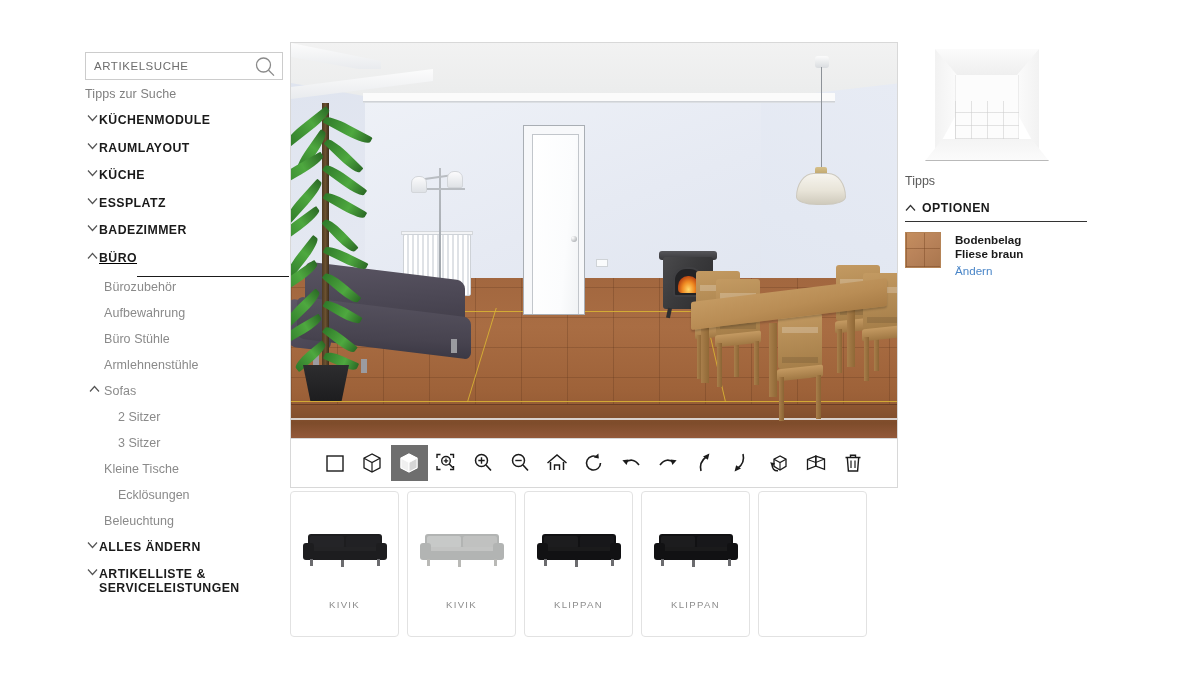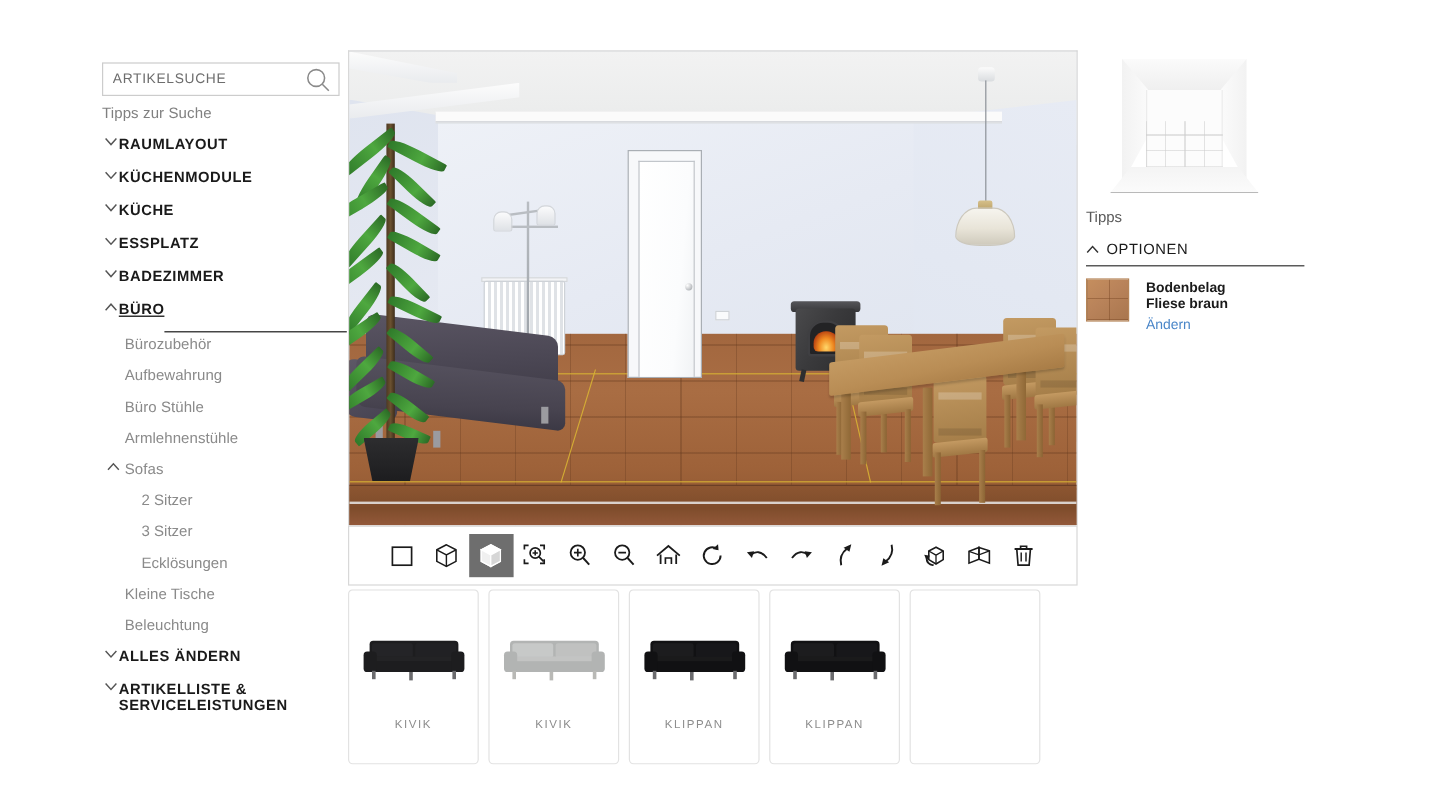--- a/index.html
+++ b/index.html
@@ -337,21 +337,21 @@
       repeating-linear-gradient(90deg, rgba(205,205,205,.55) 0 1px, transparent 1px 16px),
       repeating-linear-gradient(0deg, rgba(205,205,205,.55) 0 1px, transparent 1px 13px); }
   .rt-floor { position:absolute; left:12px; top:94px; width:124px; height:22px;
     background: linear-gradient(180deg,#f4f4f4,#fbfbfb);
     clip-path: polygon(14% 0,86% 0,100% 100%,0 100%);
     border-bottom: 1px solid #b9b9b9; }
 
   .rp-caption { margin-top: 9px; font-size: 12.5px; color: #5a5a5a; }
   .rp-opt-head {
     margin-top: 13px; display:flex; align-items:flex-start; gap:6px;
-    font-size: 12.3px; font-weight: normal; letter-spacing: .5px; color:#1a1a1a;
+    font-size: 12.3px; font-weight: bold; letter-spacing: .5px; color:#1a1a1a;
     cursor:pointer;
   }
   .rp-rule { margin-top: 6px; height:1px; background:#333; width: 182px; }
   .rp-item { margin-top: 10px; display:flex; gap: 14px; }
   .swatch {
     width: 36px; height: 36px; flex: 0 0 36px;
     background:
       repeating-linear-gradient(90deg, rgba(120,70,35,.45) 0 1px, transparent 1px 18px),
       repeating-linear-gradient(0deg, rgba(120,70,35,.45) 0 1px, transparent 1px 18px),
       linear-gradient(140deg,#c58e5e 0%,#b9835a 45%,#a9764e 100%);
@@ -381,29 +381,29 @@
 
     <div class="tips">Tipps zur Suche</div>
 
     <div class="nav" id="nav">
         <div class="nav-row lvl0">
           <span class="chev">
             <svg width="11" height="8" viewBox="0 0 11 8">
               <polyline points="1,1.5 5.5,6.5 10,1.5" fill="none" stroke="#555" stroke-width="1.2"></polyline>
             </svg>
           </span>
-          <span class="nav-lbl">RAUMLAYOUT</span>
+          <span class="nav-lbl">KÜCHENMODULE</span>
         </div>
         <div class="nav-row lvl0">
           <span class="chev">
             <svg width="11" height="8" viewBox="0 0 11 8">
               <polyline points="1,1.5 5.5,6.5 10,1.5" fill="none" stroke="#555" stroke-width="1.2"></polyline>
             </svg>
           </span>
-          <span class="nav-lbl">KÜCHENMODULE</span>
+          <span class="nav-lbl">RAUMLAYOUT</span>
         </div>
         <div class="nav-row lvl0">
           <span class="chev">
             <svg width="11" height="8" viewBox="0 0 11 8">
               <polyline points="1,1.5 5.5,6.5 10,1.5" fill="none" stroke="#555" stroke-width="1.2"></polyline>
             </svg>
           </span>
           <span class="nav-lbl">KÜCHE</span>
         </div>
         <div class="nav-row lvl0">
@@ -449,25 +449,25 @@
             </svg>
           </span>
           <span class="nav-lbl">Sofas</span>
         </div>
         <div class="nav-row lvl2">
           <span class="nav-lbl">2 Sitzer</span>
         </div>
         <div class="nav-row lvl2">
           <span class="nav-lbl">3 Sitzer</span>
         </div>
+        <div class="nav-row lvl1">
+          <span class="nav-lbl">Kleine Tische</span>
+        </div>
         <div class="nav-row lvl2">
           <span class="nav-lbl">Ecklösungen</span>
-        </div>
-        <div class="nav-row lvl1">
-          <span class="nav-lbl">Kleine Tische</span>
         </div>
         <div class="nav-row lvl1">
           <span class="nav-lbl">Beleuchtung</span>
         </div>
         <div class="nav-row lvl0">
           <span class="chev">
             <svg width="11" height="8" viewBox="0 0 11 8">
               <polyline points="1,1.5 5.5,6.5 10,1.5" fill="none" stroke="#555" stroke-width="1.2"></polyline>
             </svg>
           </span>

